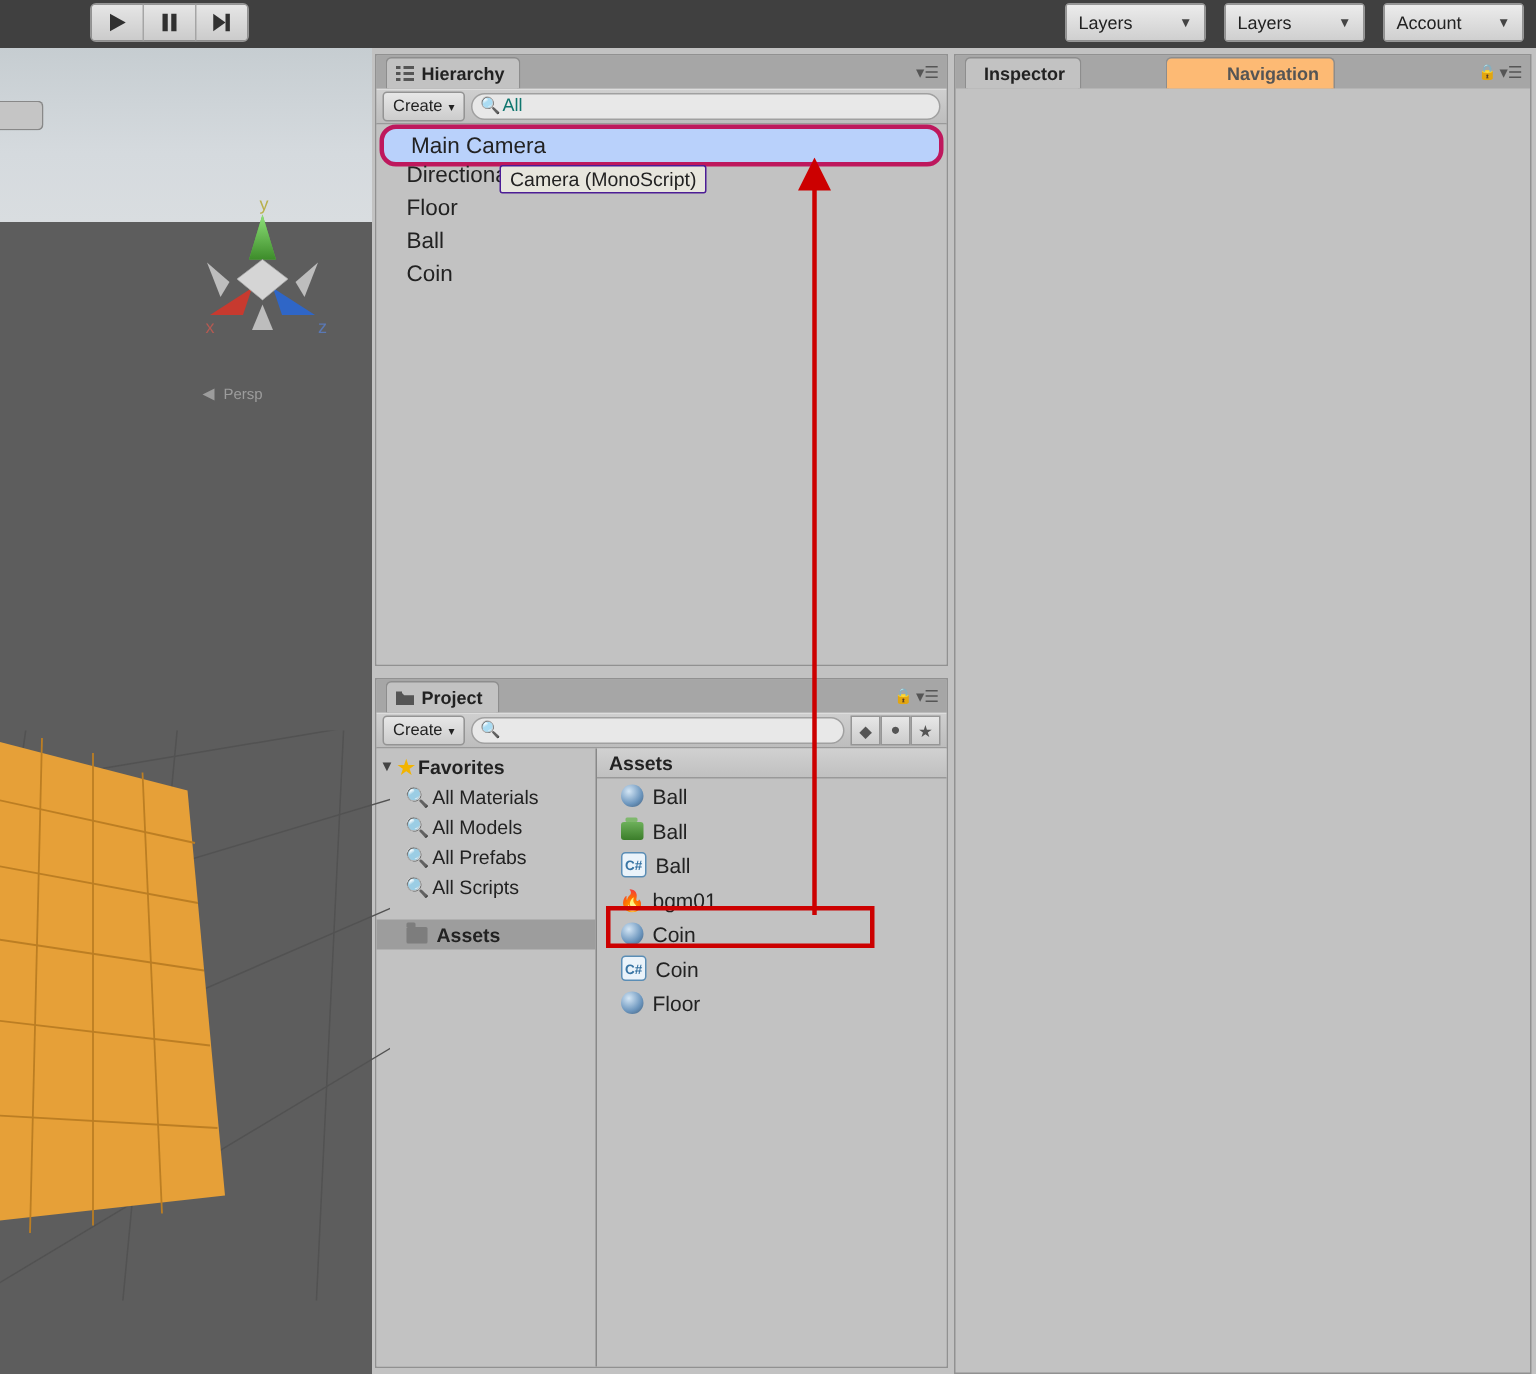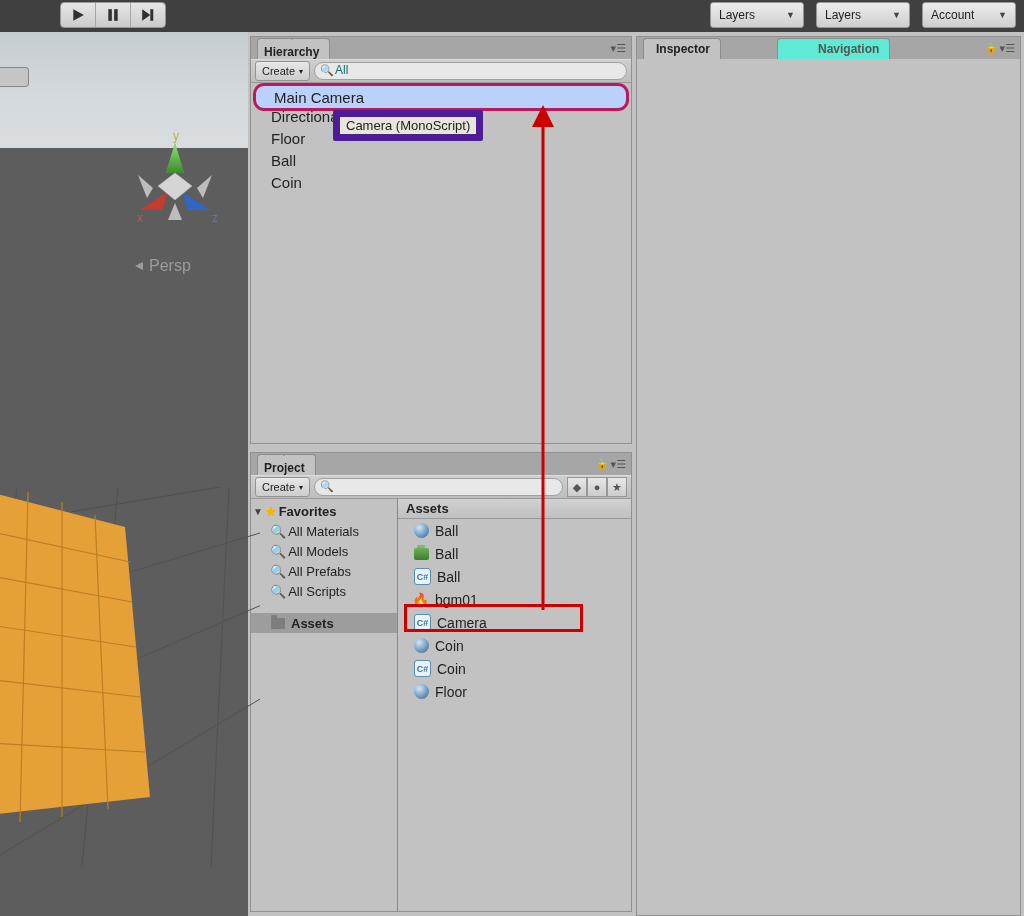--- a/index.html
+++ b/index.html
@@ -9,41 +9,41 @@
   .tb-btn:last-child{border-right:none;}
   .tb-btn svg{width:14px;height:14px;}
   .toolbar-drops{position:absolute;right:8px;top:2px;display:flex;gap:12px;}
   .drop{background:linear-gradient(#ececec,#cfcfcf);border:1px solid #969696;border-radius:3px;height:24px;padding:0 8px;display:flex;align-items:center;gap:20px;font-size:12px;min-width:76px;justify-content:space-between;}
   .drop .arrow{font-size:9px;color:#444;}
   .main{display:flex;height:calc(916px - 32px);}
   .col-scene{width:248px;background:#5d5d5d;position:relative;flex:none;}
   .sky{height:200px;background:linear-gradient(#c6cdd1 0%,#d5dade 35%,#d9dde0 58%,#5d5d5d 58%,#5d5d5d 100%);}
   .scene-tab{position:absolute;left:0;top:35px;width:28px;height:18px;border:1px solid #888;border-left:none;background:#c5c5c5;border-radius:0 4px 4px 0;}
   .gizmo{position:absolute;left:120px;top:96px;}
-  .persp{position:absolute;left:133px;top:225px;color:#9c9c9c;font-size:16px;display:flex;align-items:center;gap:4px;}
+  .persp{position:absolute;left:133px;top:225px;color:#9c9c9c;font-size:10px;display:flex;align-items:center;gap:4px;}
   .floor{position:absolute;left:-10px;top:455px;}
   .col-mid{width:388px;flex:none;display:flex;flex-direction:column;}
   .panel{border:1px solid #919191;background:#c2c2c2;margin:4px 4px 4px 2px;display:flex;flex-direction:column;}
   .panel-h{flex:1.02;}
   .panel-p{flex:1.15;}
   .tab-row{height:22px;background:#a6a6a6;position:relative;}
-  .tab{position:absolute;left:6px;top:1px;height:20px;background:#c2c2c2;border:1px solid #8d8d8d;border-bottom:none;border-radius:4px 4px 0 0;padding:0 10px 0 6px;display:flex;align-items:center;gap:5px;font-size:12px;font-weight:bold;flex-direction:column;}
+  .tab{position:absolute;left:6px;top:1px;height:20px;background:#c2c2c2;border:1px solid #8d8d8d;border-bottom:none;border-radius:4px 4px 0 0;padding:0 10px 0 6px;display:flex;align-items:center;gap:5px;font-size:12px;font-weight:bold;}
   .tab .ic{width:12px;height:12px;}
   .bar-row{height:22px;background:linear-gradient(#cfcfcf,#bdbdbd);border-top:1px solid #ddd;border-bottom:1px solid #9a9a9a;display:flex;align-items:center;padding:0 4px;gap:4px;}
   .create{background:linear-gradient(#e7e7e7,#cccccc);border:1px solid #949494;border-radius:3px;height:18px;padding:0 6px;font-size:11px;display:flex;align-items:center;gap:4px;}
   .create::after{content:'▾';font-size:8px;}
   .search{flex:1;height:16px;border:1px solid #a0a0a0;border-radius:9px;background:#e8e8e8;position:relative;}
   .search .mg{position:absolute;left:5px;top:1px;font-size:11px;color:#666;}
   .search .txt{position:absolute;left:20px;top:0px;font-size:12px;color:#0f766e;}
   .icon-row{display:flex;gap:0;}
   .sq{width:18px;height:18px;background:linear-gradient(#e7e7e7,#cccccc);border:1px solid #969696;display:flex;align-items:center;justify-content:center;font-size:11px;color:#555;}
   .hlist{flex:1;background:#c2c2c2;position:relative;}
   .hi-row{position:absolute;left:0;right:0;height:22px;display:flex;align-items:center;padding-left:20px;font-size:15px;}
   .hi-row.sel{background:#b9d1fb;border:3px solid #be185d;border-radius:11px;margin:0 2px;padding-left:18px;}
-  .tooltip{position:absolute;left:82px;top:27px;background:#e7e6dd;border:7px solid #4c1d95;padding:1px 6px;font-size:13px;z-index:50;border-radius:2px;}
+  .tooltip{position:absolute;left:82px;top:27px;background:#e7e6dd;border:1px solid #4c1d95;padding:1px 6px;font-size:13px;z-index:50;border-radius:2px;}
   .opt{position:absolute;right:5px;top:5px;color:#555;font-size:11px;}
   .lock{position:absolute;right:22px;top:5px;font-size:10px;color:#666;}
   .proj-body{flex:1;display:flex;background:#c2c2c2;}
   .tree{width:146px;border-right:1px solid #888;padding-top:2px;}
   .trow{display:flex;align-items:center;height:20px;padding-left:2px;font-size:13px;gap:2px;}
   .trow.hd{font-weight:bold;}
   .tri{display:inline-block;width:10px;text-align:center;color:#444;font-size:10px;}
   .star{color:#f2b400;font-size:13px;}
   .mag{color:#e6a800;font-size:13px;margin-left:17px;}
   .folder{width:14px;height:11px;background:#7d7d7d;border-radius:1px;display:inline-block;margin-left:2px;margin-right:4px;position:relative;}
@@ -57,21 +57,21 @@
   .a-cs{width:15px;height:15px;border:1px solid #5a8db5;border-radius:3px;background:#eaf3fa;color:#3874a3;font-size:9px;font-weight:bold;display:flex;align-items:center;justify-content:center;}
   .a-cs::before{content:'C#';}
   .a-fire{width:15px;height:15px;display:flex;align-items:center;justify-content:center;font-size:14px;}
   .a-fire::before{content:'🔥';}
   .a-unity{width:15px;height:15px;display:flex;align-items:center;justify-content:center;}
   .a-unity svg{width:15px;height:15px;}
   .col-insp{flex:1;background:#c2c2c2;margin-top:4px;margin-right:3px;border:1px solid #919191;}
   .insp-tabs{height:22px;background:#a6a6a6;position:relative;}
   .itab{position:absolute;top:1px;height:20px;border:1px solid #8d8d8d;border-bottom:none;border-radius:4px 4px 0 0;padding:0 10px 0 7px;display:flex;align-items:center;gap:5px;font-size:12px;font-weight:bold;justify-content:center;}
   .itab.active{background:#c2c2c2;left:6px;}
-  .itab.inactive{background:#5eead4;left:140px;color:#555;padding-left:35px;}
+  .itab.inactive{background:#fdba74;left:140px;color:#555;padding-left:35px;}
   .sel-assets{background:#9d9d9d;margin:12px 0 0 0;}
   .sel-assets .trow{padding-left:6px;}
   
   .anno{position:absolute;pointer-events:none;z-index:100;}
   .red-box{border:3px solid #cc0000;}
   .red-arrow{position:absolute;}
 </style>
 </head>
 <body>
 
@@ -268,24 +268,20 @@
               </div>
               <div class="arow">
                 <span class="a-cs"></span>
                 <span>Ball</span>
               </div>
               <div class="arow">
                 <span class="a-fire"></span>
                 <span>bgm01</span>
               </div>
               <div class="arow">
-                <span class="a-cs"></span>
-                <span>Camera</span>
-              </div>
-              <div class="arow">
                 <span class="a-sphere"></span>
                 <span>Coin</span>
               </div>
               <div class="arow">
                 <span class="a-cs"></span>
                 <span>Coin</span>
               </div>
               <div class="arow">
                 <span class="a-sphere"></span>
                 <span>Floor</span>

